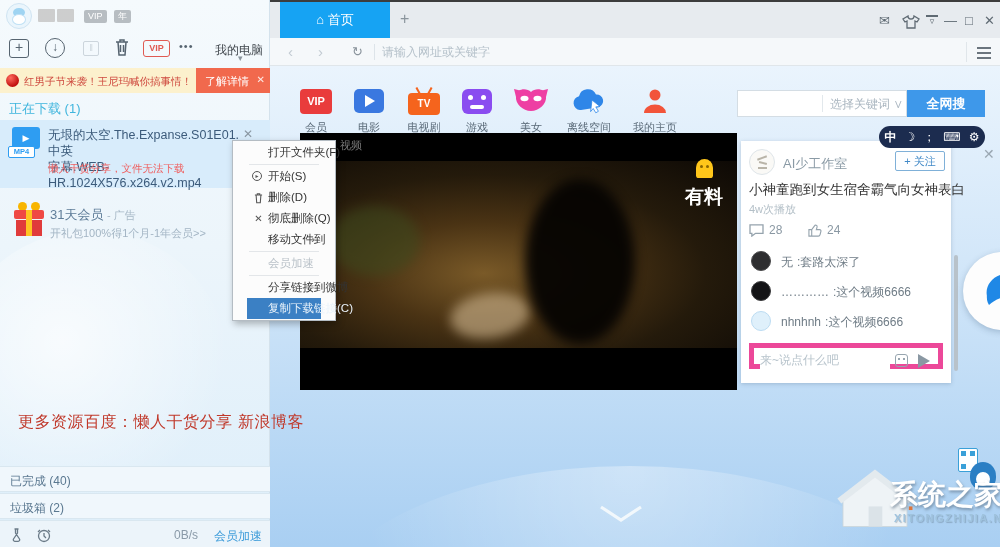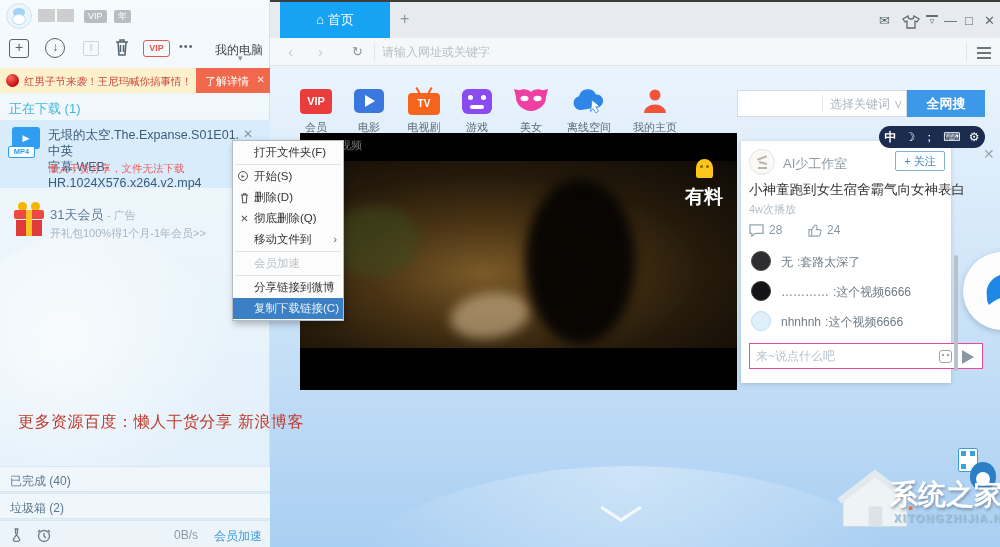--- a/index.html
+++ b/index.html
@@ -64,22 +64,22 @@
   .promo { left:18px; top:412px; font-family:"DejaVu Serif", serif; font-size:16px;
     color:#c0392b; white-space:nowrap; z-index:6; letter-spacing:.5px; }
   .bar-row { left:0; width:270px; height:26px; background:#f0f7fc;
     border-top:1px solid #d9e7f0; border-bottom:1px solid #d9e7f0; }
   .bar-row span { position:absolute; left:10px; top:6px; font-size:12px; color:#5a7890; }
   .statusbar { left:0; top:520px; width:270px; height:27px; background:#ecf4fa; border-top:1px solid #d9e7f0; }
   .speed { right:72px; top:7px; font-size:12px; color:#8a9aa8; }
   .accel { right:8px; top:7px; font-size:12px; color:#3a9ad9; }
 
   
-  .ctx-menu { left:232px; top:140px; width:112px; background:#fcfcfc; border:1px solid #b4bcc3;
-    box-shadow:2px 3px 7px rgba(0,0,0,.28); z-index:50; padding:1px 0; }
+  .ctx-menu { left:232px; top:140px; width:104px; background:#fcfcfc; border:1px solid #b4bcc3;
+    box-shadow:2px 3px 7px rgba(0,0,0,.28); z-index:50; padding:1px 14px; }
   .ctx-item { position:relative; height:21px; font-size:11.5px; color:#333; line-height:21px;
     padding-left:21px; white-space:nowrap; }
   .ctx-item .mi { position:absolute; left:5px; top:0; width:13px; text-align:center; color:#555; }
   .ctx-item.disabled { color:#b9c1c8; }
   .ctx-item.hl { background:#3b80c4; color:#eaf3fb; }
   .ctx-sep { height:1px; margin:1px 2px; background:#e3e6e9; }
   .ctx-sub { position:absolute; right:6px; top:0; color:#666; }
   .mi-circle { position:absolute; left:5px; top:5px; width:10px; height:10px; border:1px solid #555;
     border-radius:50%; font-size:6px; line-height:9px; text-align:center; color:#555; }
 
@@ -151,21 +151,21 @@
   .vc-author { left:42px; top:14px; font-size:13px; color:#8a9aa5; }
   .follow-btn { left:154px; top:10px; width:50px; height:20px; border:1px solid #7fb0d8; border-radius:2px;
     color:#3f88c7; font-size:11px; text-align:center; line-height:18px; background:#fdfeff; }
   .vc-title { left:8px; top:40px; width:198px; font-size:13.5px; color:#333; white-space:nowrap; }
   .vc-views { left:8px; top:61px; font-size:11px; color:#b3bfc7; }
   .cnt { top:82px; display:flex; align-items:center; gap:5px; font-size:12px; color:#8a98a3; }
   .cmt-row { left:0; width:210px; height:26px; }
   .cmt-ava { position:absolute; left:10px; top:0; width:20px; height:20px; border-radius:50%; }
   .cmt-text { position:absolute; left:40px; top:3px; font-size:12px; color:#6f7c86; white-space:nowrap; }
   .cmt-user { margin-right:4px; }
-  .cmt-input-wrap { left:8px; top:202px; width:234px; height:26px; border:1px solid #ec4899; background:#fff; }
+  .cmt-input-wrap { left:8px; top:202px; width:194px; height:26px; border:5px solid #ec4899; background:#fff; }
   .cmt-input { position:absolute; left:6px; top:3px; width:130px; height:18px; border:0; outline:none;
     font-size:12px; font-family:"Liberation Sans",sans-serif; }
   .cmt-input::placeholder { color:#b8c4cc; }
   .emoji-ico { position:absolute; right:30px; top:6px; width:13px; height:13px; border:1.3px solid #97a5af;
     border-radius:3px; }
   .emoji-ico i { position:absolute; top:3px; width:2px; height:2px; background:#97a5af; }
   .emoji-ico i.l { left:2px; } .emoji-ico i.r { right:2px; }
   .send-ico { position:absolute; right:8px; top:6px; width:0; height:0;
     border-left:12px solid #8a98a3; border-top:7px solid transparent; border-bottom:7px solid transparent; }
   .page-close { left:713px; top:80px; font-size:14px; color:#9aa7b2; z-index:30; }

